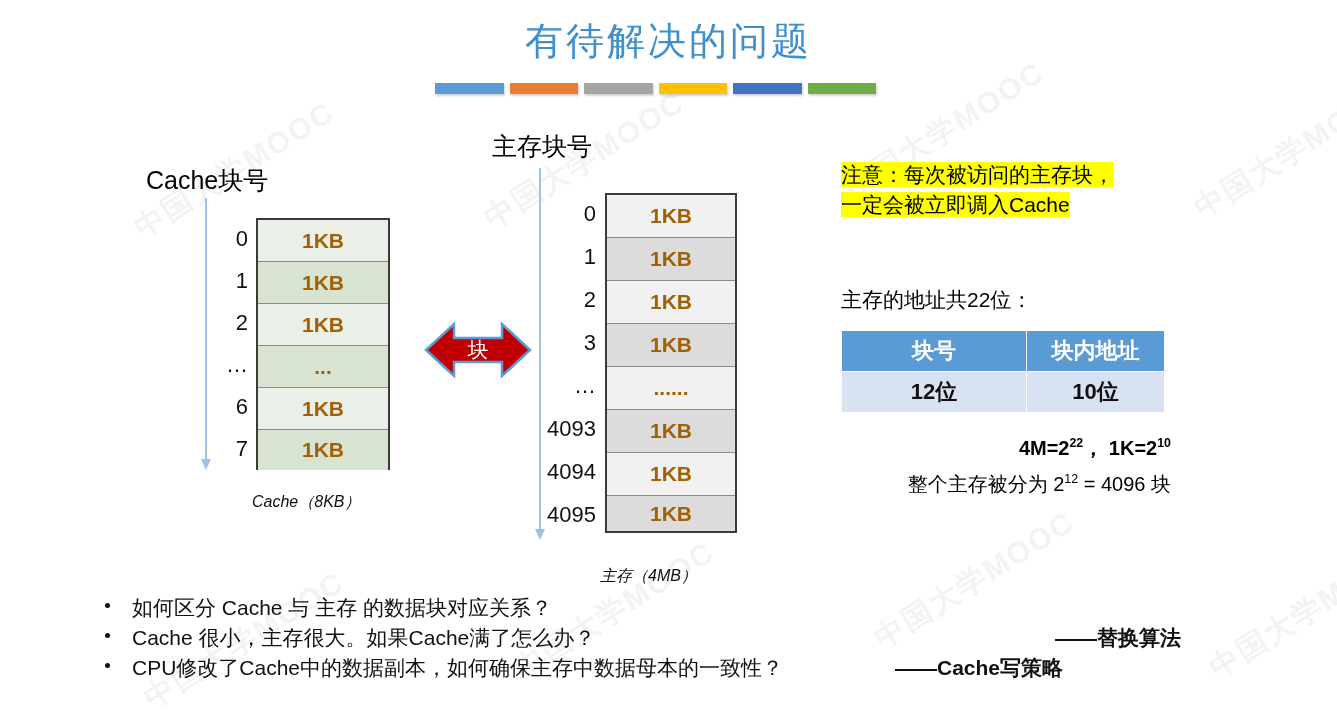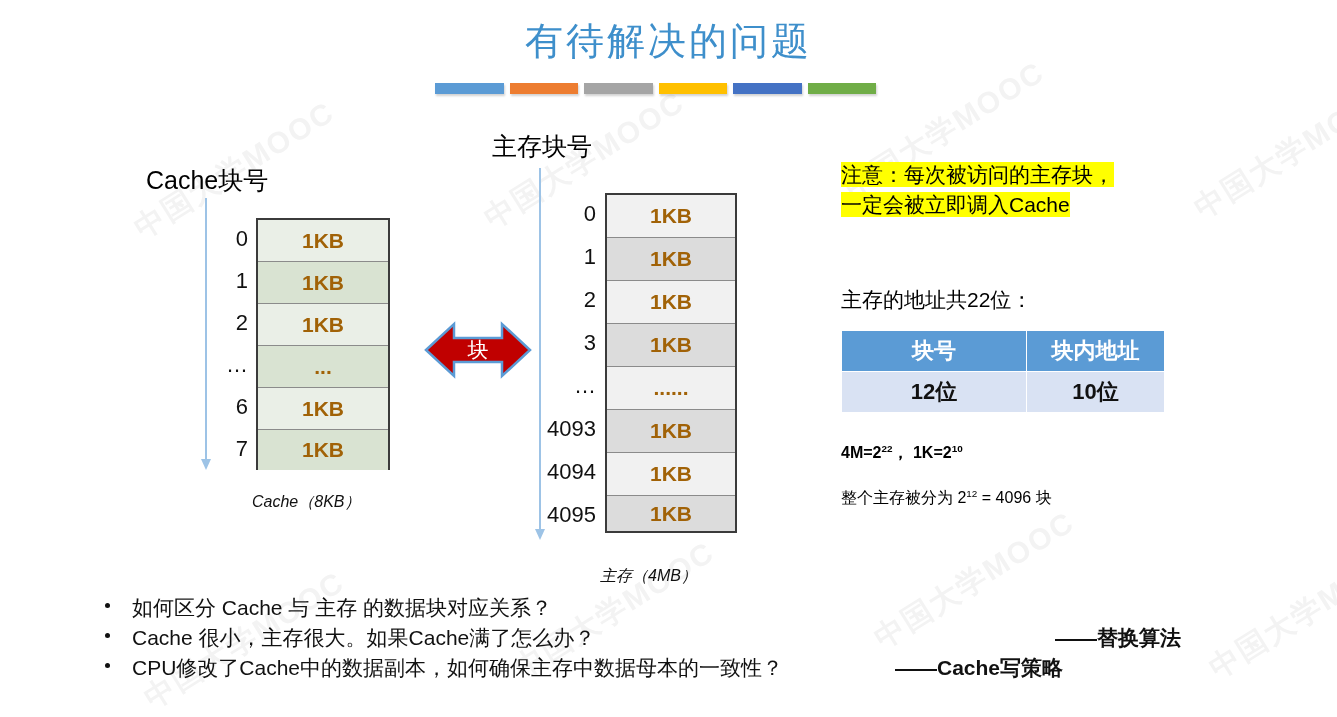--- a/index.html
+++ b/index.html
@@ -208,24 +208,24 @@
     height: 38px;
     font-weight: 700;
   }
   #addr-table col.c1 { width: 185px; }
   #addr-table col.c2 { width: 138px; }
 
   #formula {
     position: absolute;
     left: 841px; top: 428px;
     width: 330px;
-    text-align: left;
-    z-index: 3;
-    font-size: 16px;
-    line-height: 41px;
+    text-align: right;
+    z-index: 3;
+    font-size: 20px;
+    line-height: 31px;
   }
   #formula .l1 { font-weight: 700; }
   sup { font-size: 0.62em; }
 
   
   #bullets {
     position: absolute;
     left: 105px; top: 594px;
     width: 1180px;
     z-index: 3;

